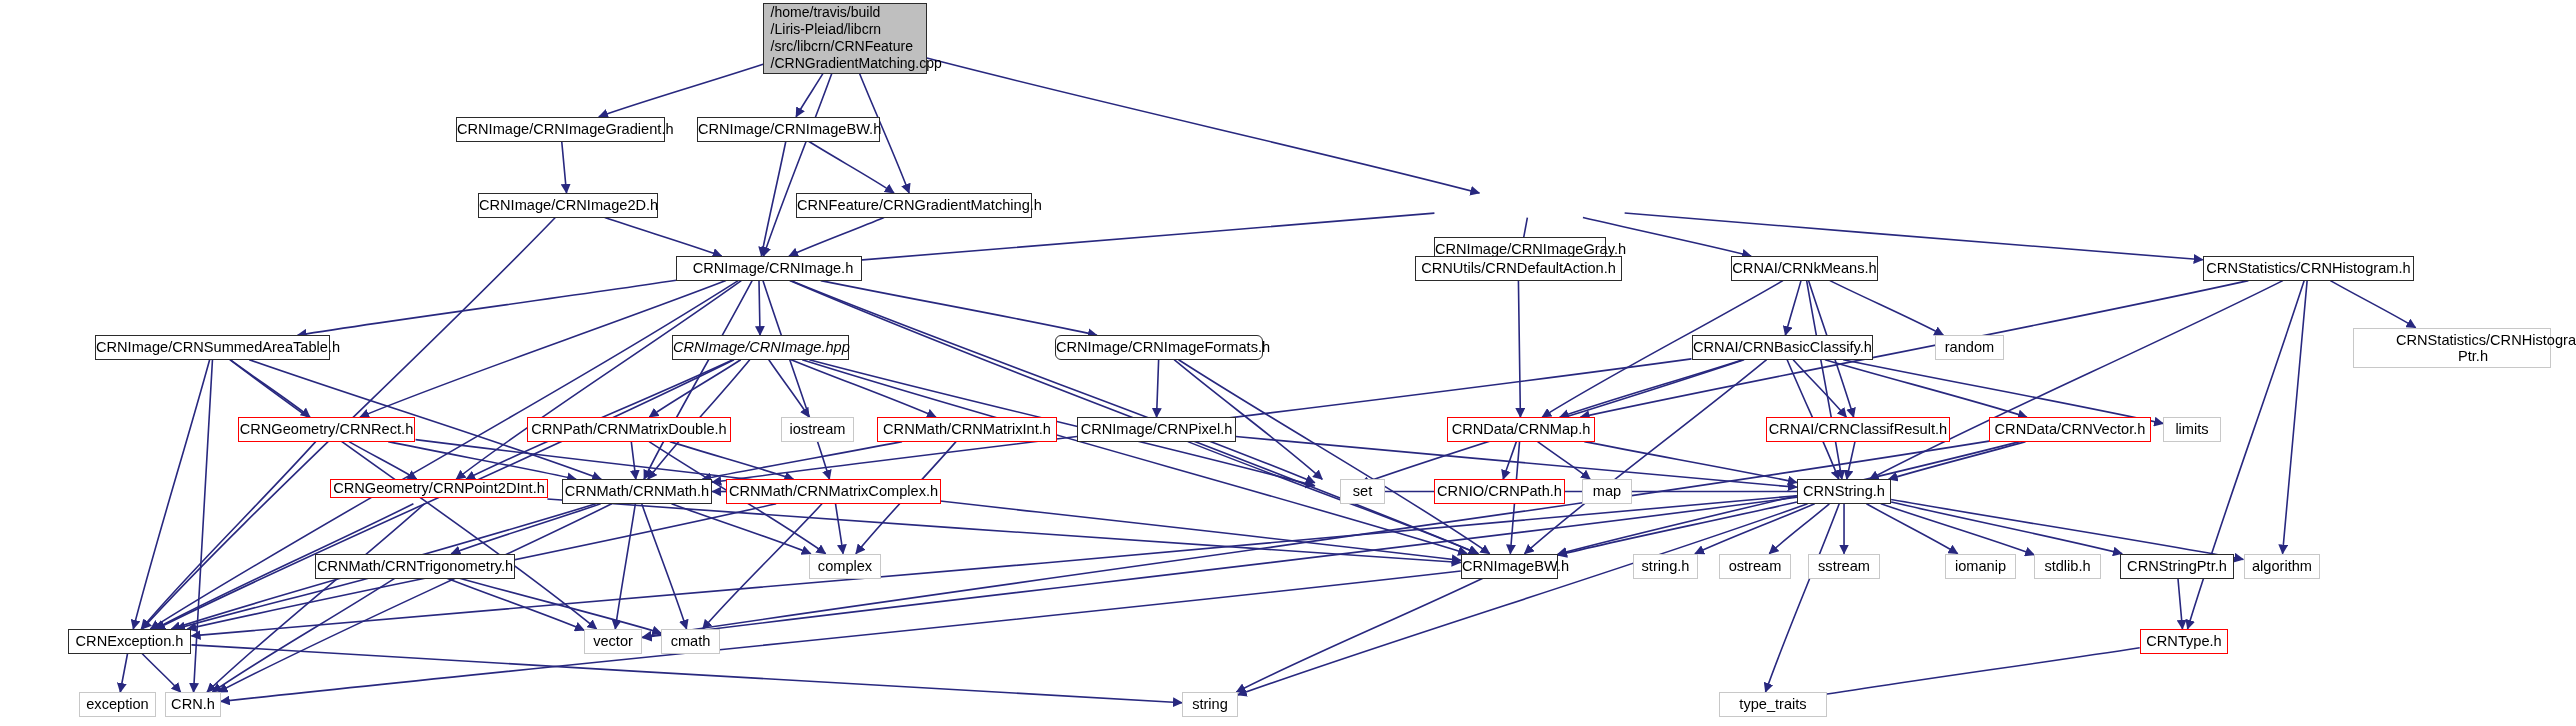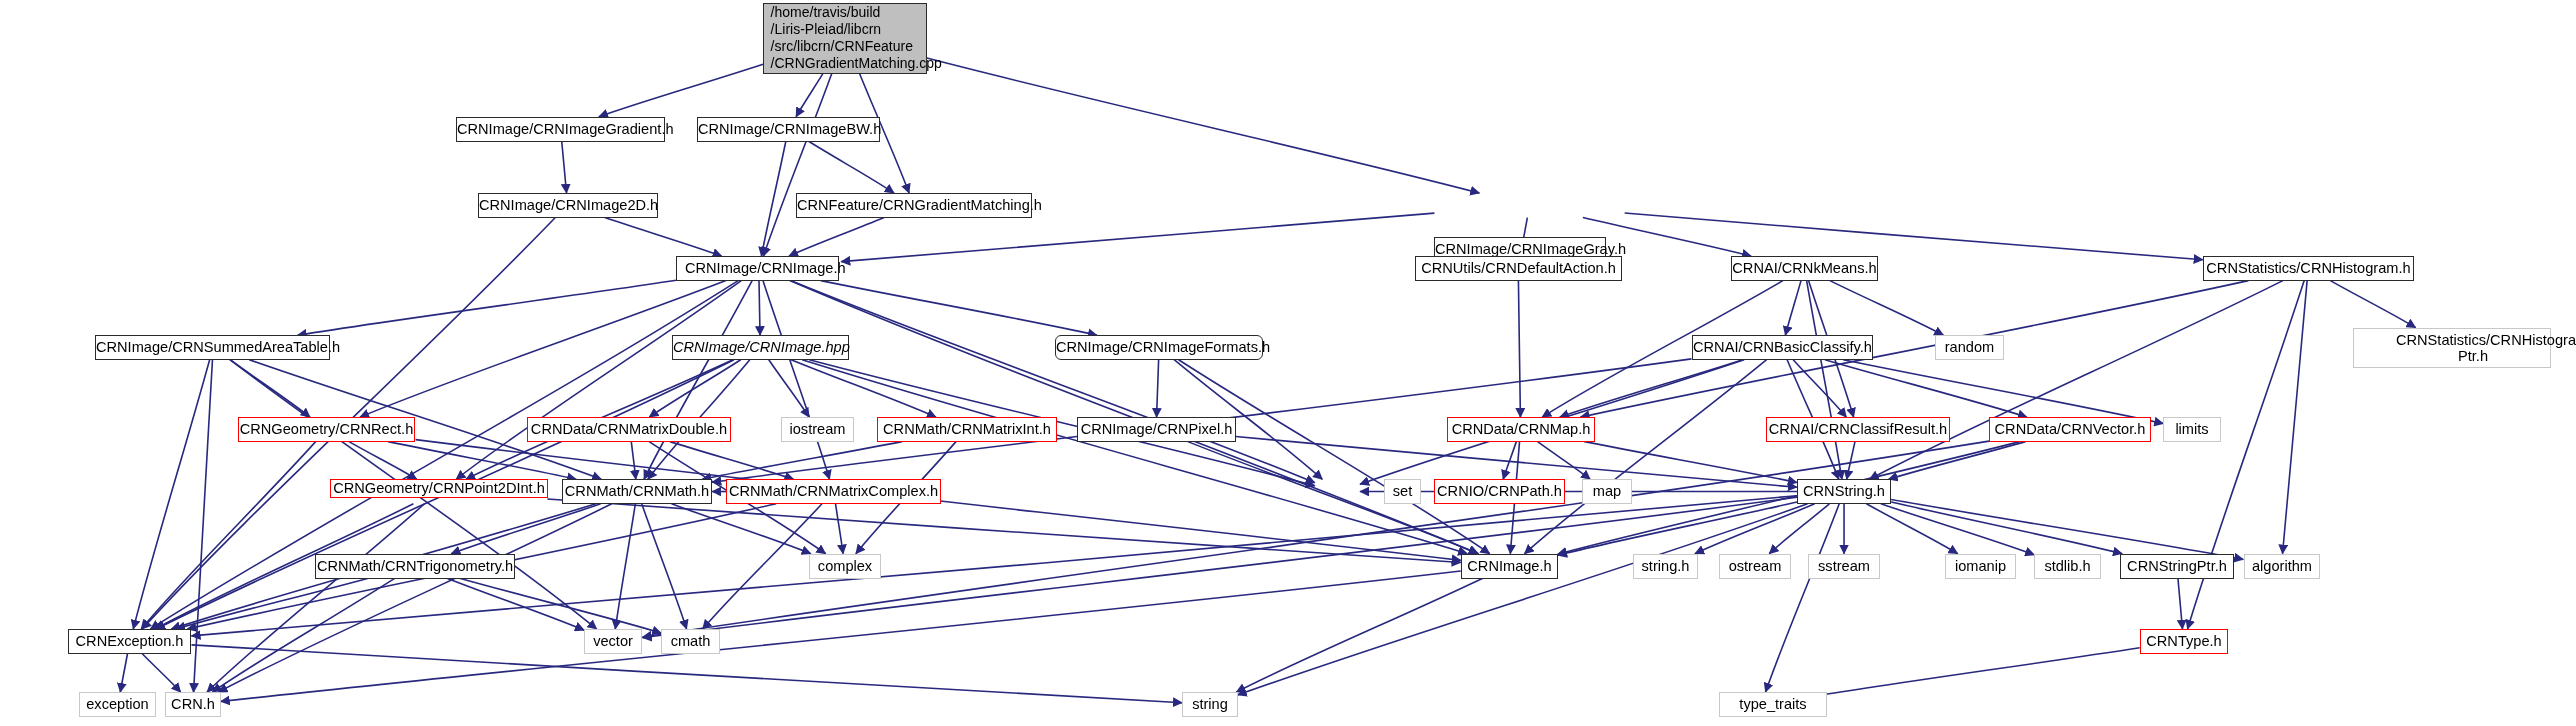--- a/index.html
+++ b/index.html
@@ -177,50 +177,50 @@
   <div id="nodes-layer">
       <div class="gnode root" style="left: 763px; top: 2.8px; width: 164px; height: 71px; font-size: 14px;"><span>/home/travis/build
 /Liris-Pleiad/libcrn
 /src/libcrn/CRNFeature
 /CRNGradientMatching.cpp</span></div>
       <div class="gnode solid" style="left: 456px; top: 117px; width: 209px; height: 24.5px;"><span>CRNImage/CRNImageGradient.h</span></div>
       <div class="gnode solid" style="left: 697px; top: 117px; width: 183px; height: 24.5px;"><span>CRNImage/CRNImageBW.h</span></div>
       <div class="gnode solid" style="left: 1434px; top: 193px; width: 172px; height: 24.5px; margin-top: 44px;"><span>CRNImage/CRNImageGray.h</span></div>
       <div class="gnode solid" style="left: 478px; top: 193px; width: 180px; height: 24.5px;"><span>CRNImage/CRNImage2D.h</span></div>
       <div class="gnode solid" style="left: 796px; top: 193px; width: 236px; height: 24.5px;"><span>CRNFeature/CRNGradientMatching.h</span></div>
-      <div class="gnode solid" style="left: 676px; top: 256px; width: 163px; height: 24.5px; padding-left: 8px;"><span>CRNImage/CRNImage.h</span></div>
+      <div class="gnode solid" style="left: 676px; top: 256px; width: 186px; height: 24.5px; padding-left: 8px;"><span>CRNImage/CRNImage.h</span></div>
       <div class="gnode solid" style="left: 1415px; top: 256px; width: 207px; height: 24.5px;"><span>CRNUtils/CRNDefaultAction.h</span></div>
       <div class="gnode solid" style="left: 1731px; top: 256px; width: 147px; height: 24.5px;"><span>CRNAI/CRNkMeans.h</span></div>
       <div class="gnode solid" style="left: 2203px; top: 256px; width: 211px; height: 24.5px;"><span>CRNStatistics/CRNHistogram.h</span></div>
       <div class="gnode solid" style="left: 95px; top: 335px; width: 235px; height: 24.5px;"><span>CRNImage/CRNSummedAreaTable.h</span></div>
       <div class="gnode solid" style="left: 672px; top: 335px; width: 177px; height: 24.5px; font-style: italic;"><span>CRNImage/CRNImage.hpp</span></div>
       <div class="gnode solid" style="left: 1055px; top: 335px; width: 208px; height: 24.5px; border-radius: 6px;"><span>CRNImage/CRNImageFormats.h</span></div>
       <div class="gnode solid" style="left: 1692px; top: 335px; width: 181px; height: 24.5px;"><span>CRNAI/CRNBasicClassify.h</span></div>
       <div class="gnode light" style="left: 1935px; top: 335px; width: 69px; height: 24.5px;"><span>random</span></div>
       <div class="gnode light" style="left: 2353px; top: 328px; width: 198px; height: 40px; padding-left: 42px;"><span>CRNStatistics/CRNHistogram
 Ptr.h</span></div>
       <div class="gnode red" style="left: 238px; top: 417px; width: 177px; height: 24.5px;"><span>CRNGeometry/CRNRect.h</span></div>
-      <div class="gnode red" style="left: 527px; top: 417px; width: 204px; height: 24.5px;"><span>CRNData/CRNMatrixDouble.h</span></div>
+      <div class="gnode red" style="left: 527px; top: 417px; width: 204px; height: 24.5px;"><span>CRNPath/CRNMatrixDouble.h</span></div>
       <div class="gnode light" style="left: 781px; top: 417px; width: 73px; height: 24.5px;"><span>iostream</span></div>
       <div class="gnode red" style="left: 877px; top: 417px; width: 180px; height: 24.5px;"><span>CRNMath/CRNMatrixInt.h</span></div>
       <div class="gnode solid" style="left: 1077px; top: 417px; width: 159px; height: 24.5px;"><span>CRNImage/CRNPixel.h</span></div>
       <div class="gnode red" style="left: 1447px; top: 417px; width: 148px; height: 24.5px;"><span>CRNData/CRNMap.h</span></div>
       <div class="gnode red" style="left: 1766px; top: 417px; width: 184px; height: 24.5px;"><span>CRNAI/CRNClassifResult.h</span></div>
       <div class="gnode red" style="left: 1989px; top: 417px; width: 162px; height: 24.5px;"><span>CRNData/CRNVector.h</span></div>
       <div class="gnode light" style="left: 2163px; top: 417px; width: 58px; height: 24.5px;"><span>limits</span></div>
       <div class="gnode red" style="left: 330px; top: 479px; width: 218px; height: 19px;"><span>CRNGeometry/CRNPoint2DInt.h</span></div>
       <div class="gnode solid" style="left: 562px; top: 479px; width: 150px; height: 24.5px;"><span>CRNMath/CRNMath.h</span></div>
       <div class="gnode red" style="left: 726px; top: 479px; width: 215px; height: 24.5px;"><span>CRNMath/CRNMatrixComplex.h</span></div>
-      <div class="gnode light" style="left: 1384px; top: 479px; width: 37px; height: 24.5px;"><span>set</span></div>
+      <div class="gnode light" style="left: 1340px; top: 479px; width: 45px; height: 24.5px;"><span>set</span></div>
       <div class="gnode red" style="left: 1434px; top: 479px; width: 131px; height: 24.5px;"><span>CRNIO/CRNPath.h</span></div>
       <div class="gnode light" style="left: 1582px; top: 479px; width: 50px; height: 24.5px;"><span>map</span></div>
       <div class="gnode solid" style="left: 1797px; top: 479px; width: 94px; height: 24.5px;"><span>CRNString.h</span></div>
       <div class="gnode solid" style="left: 315px; top: 554px; width: 200px; height: 24.5px;"><span>CRNMath/CRNTrigonometry.h</span></div>
       <div class="gnode light" style="left: 809px; top: 554px; width: 72px; height: 24.5px;"><span>complex</span></div>
-      <div class="gnode solid" style="left: 1461px; top: 554px; width: 97px; height: 24.5px;"><span>CRNImage.h</span></div>
+      <div class="gnode solid" style="left: 1461px; top: 554px; width: 97px; height: 24.5px;"><span>CRNImageBW.h</span></div>
       <div class="gnode light" style="left: 1633px; top: 554px; width: 65px; height: 24.5px; text-align: center;"><span>string.h</span></div>
       <div class="gnode light" style="left: 1719px; top: 554px; width: 72px; height: 24.5px;"><span>ostream</span></div>
       <div class="gnode light" style="left: 1808px; top: 554px; width: 72px; height: 24.5px;"><span>sstream</span></div>
       <div class="gnode light" style="left: 1945px; top: 554px; width: 71px; height: 24.5px;"><span>iomanip</span></div>
       <div class="gnode light" style="left: 2034px; top: 554px; width: 67px; height: 24.5px;"><span>stdlib.h</span></div>
       <div class="gnode solid" style="left: 2120px; top: 554px; width: 114px; height: 24.5px;"><span>CRNStringPtr.h</span></div>
       <div class="gnode light" style="left: 2244px; top: 554px; width: 76px; height: 24.5px;"><span>algorithm</span></div>
       <div class="gnode solid" style="left: 68px; top: 629px; width: 123px; height: 24.5px;"><span>CRNException.h</span></div>
       <div class="gnode light" style="left: 584px; top: 629px; width: 58px; height: 24.5px;"><span>vector</span></div>
       <div class="gnode light" style="left: 661px; top: 629px; width: 59px; height: 24.5px;"><span>cmath</span></div>

